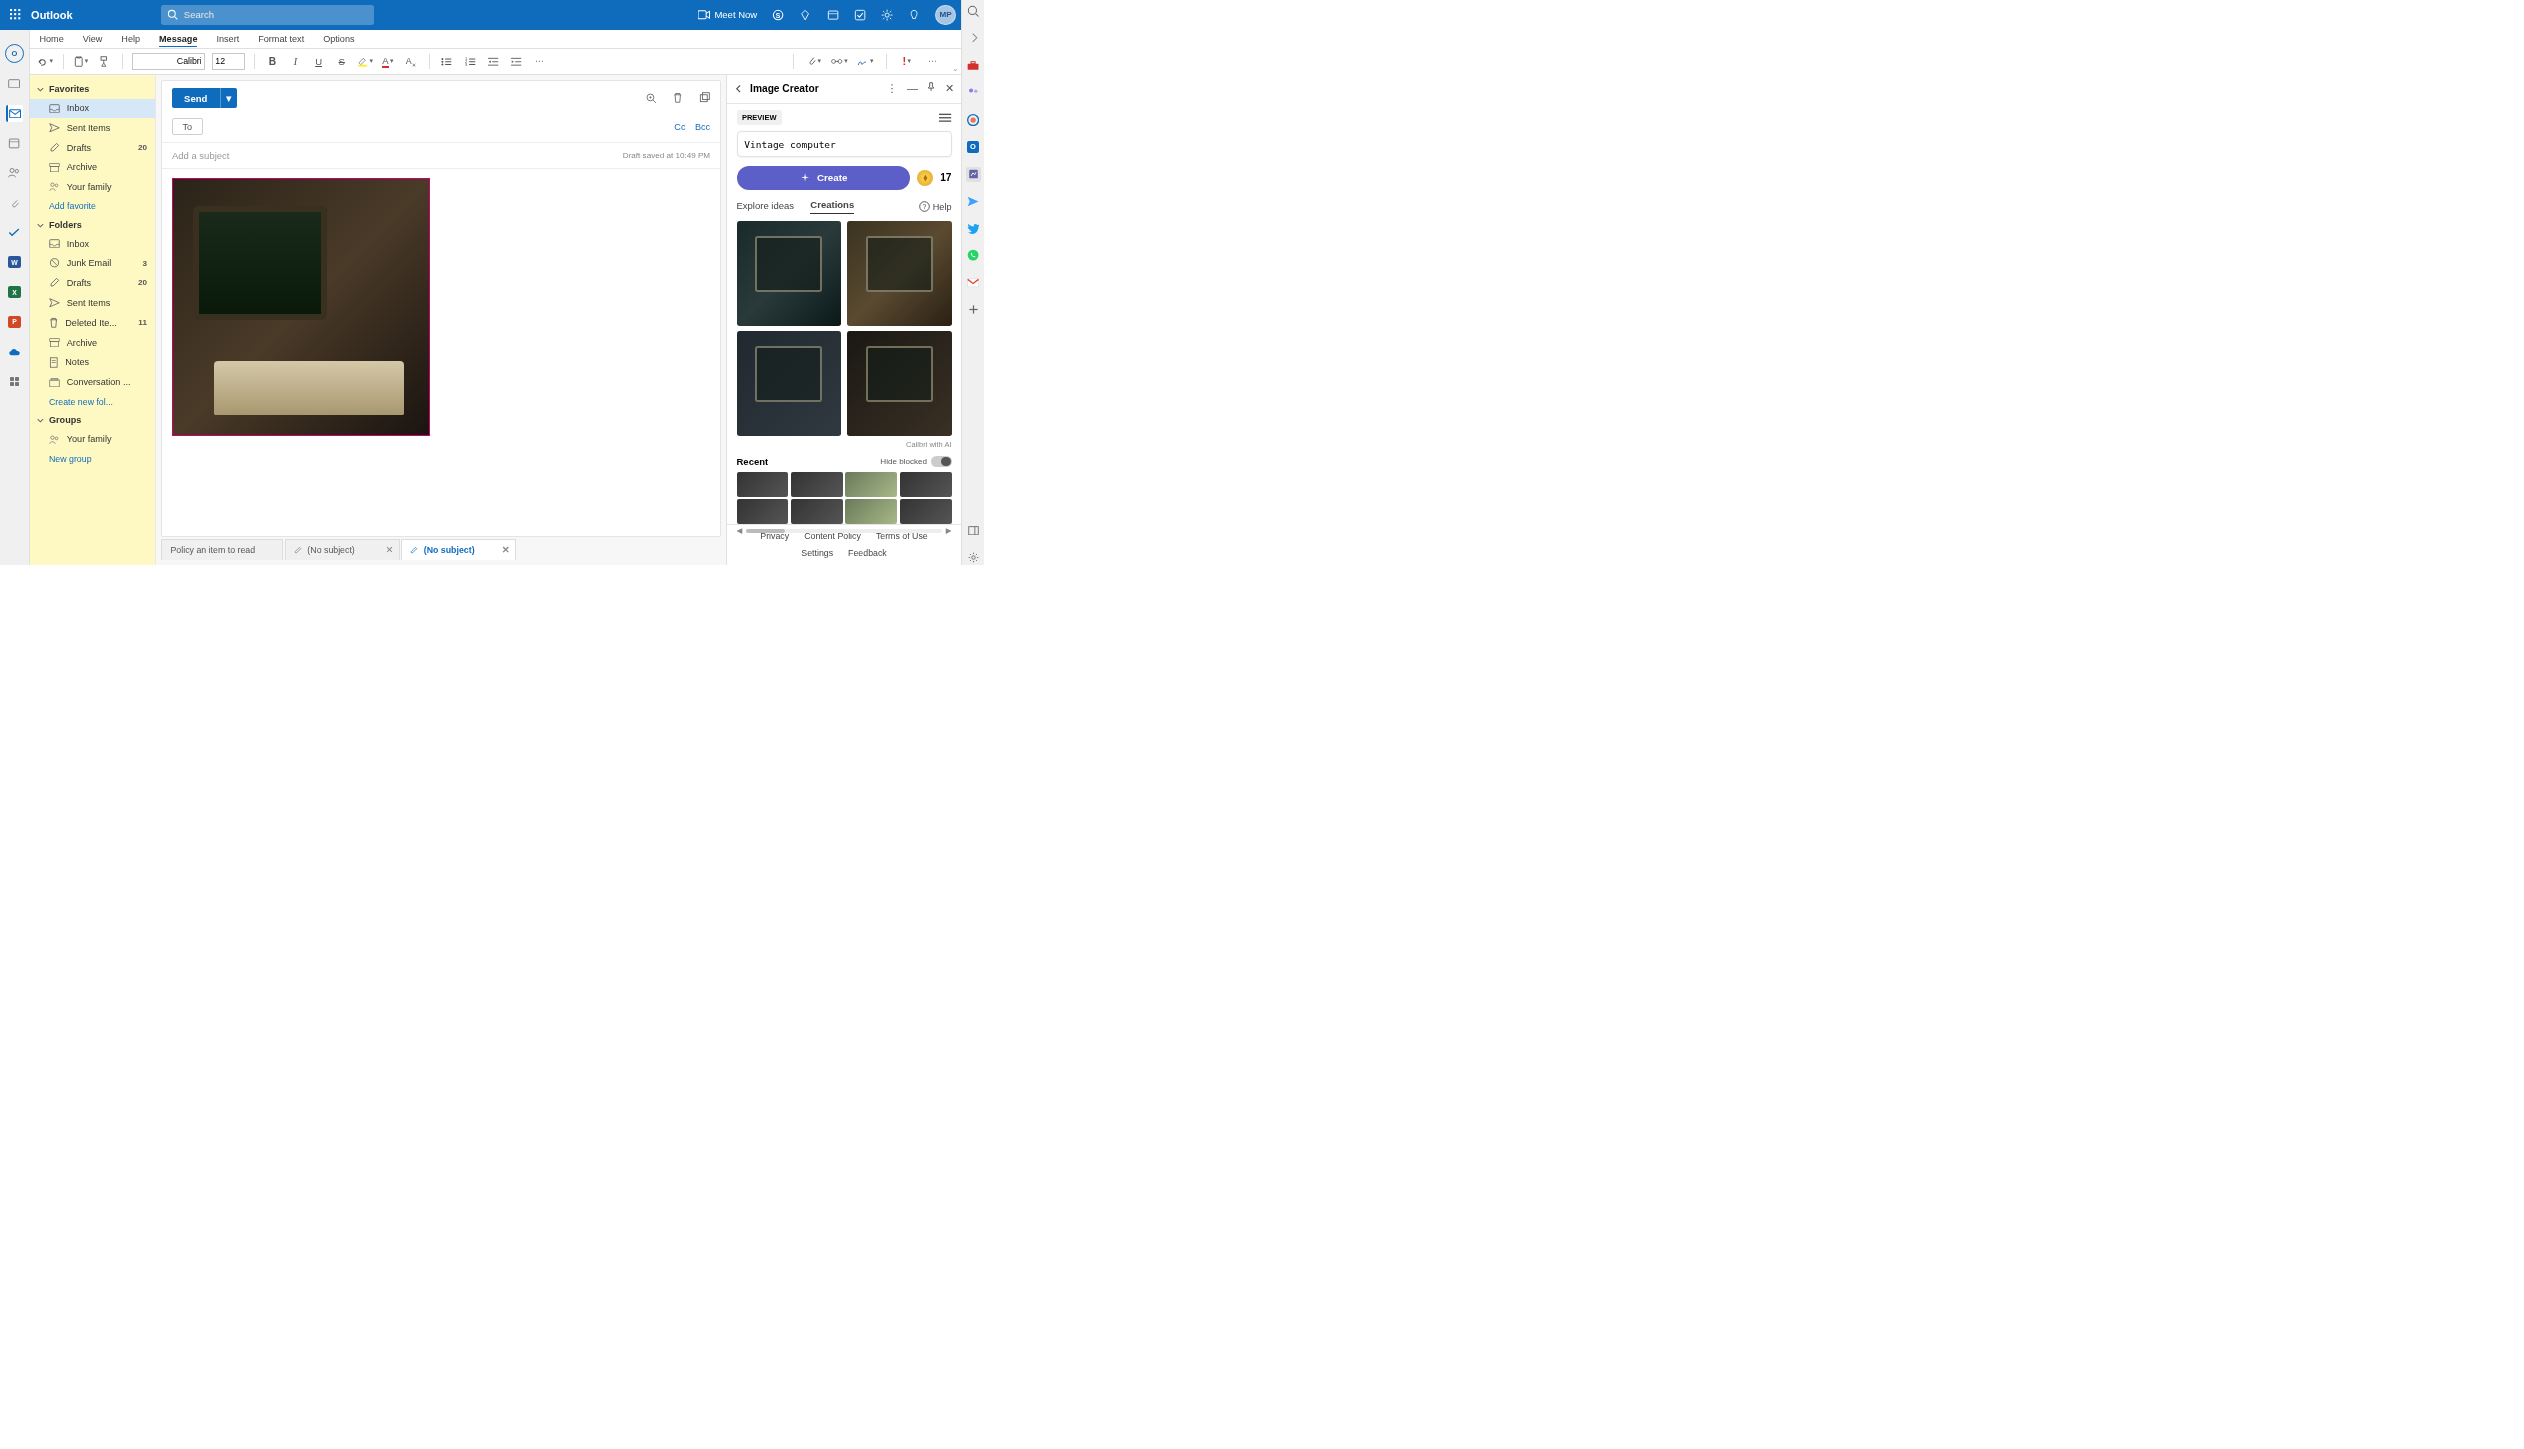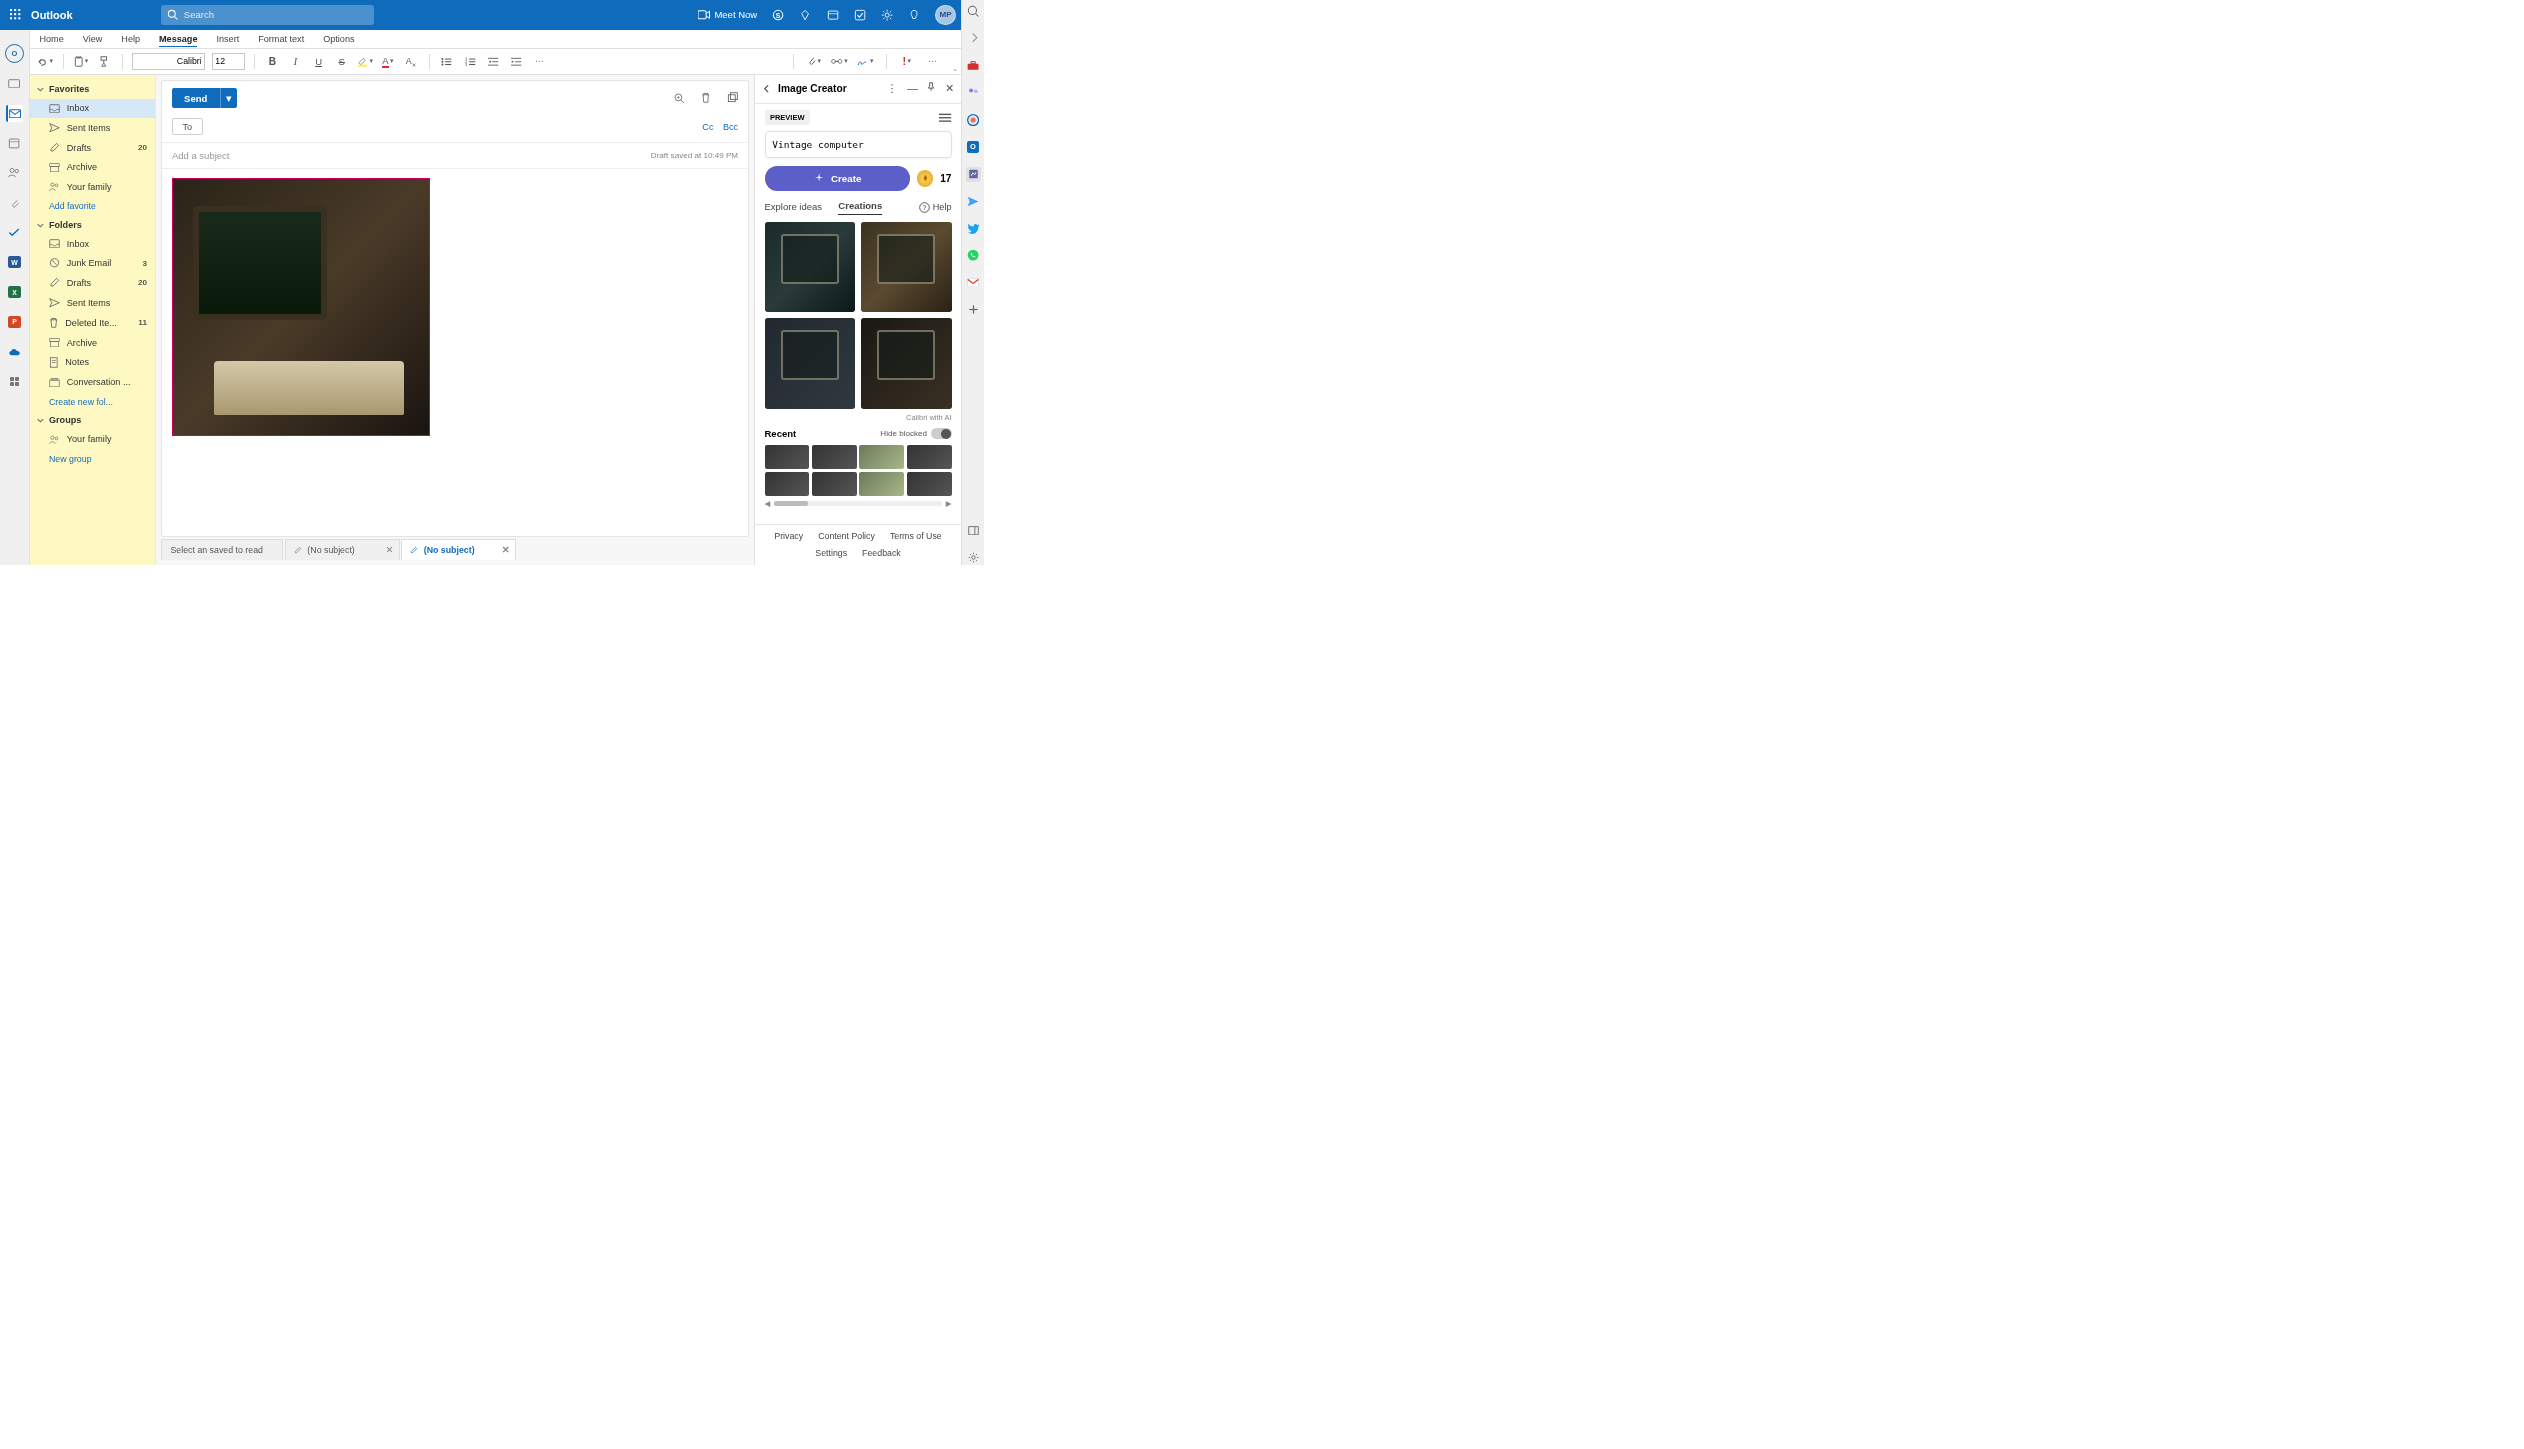--- a/index.html
+++ b/index.html
@@ -83,21 +83,21 @@
 .inserted-img::before{content:""; position:absolute; left:20.3px; top:27px; width:122px; height:102px; background:linear-gradient(#1a2a1a,#0a1a0a); border:6.8px solid #3a3020; border-radius:5.4px;}
 .inserted-img::after{content:""; position:absolute; left:41px; bottom:20.3px; width:190px; height:54px; background:linear-gradient(#d4c8a8,#a89870); border-radius:4.1px 4.1px 1.4px 1.4px;}
 
 
 .bottom-tabs{height:20.3px; display:flex; gap:1.4px; align-items:stretch; margin-top:2.7px;}
 .bottom-tabs .btab{display:flex; align-items:center; padding:0 8.1px; background:#f0f0f0; border:0.7px solid #ddd; border-bottom:none; font-size:8.8px; color:#555; gap:5.4px; cursor:pointer; min-width:115px; position:relative;}
 .bottom-tabs .btab.active{background:#fff; color:#0F6CBD; font-weight:600;}
 .bottom-tabs .btab .close{position:absolute; right:5.4px; color:#888; font-size:9.5px;}
 
 
-.creator-panel { width: 207px; border-left: 0.7px solid #e0e0e0; display: flex; flex-direction: column; background:#fff;}
+.creator-panel { width: 235px; border-left: 0.7px solid #e0e0e0; display: flex; flex-direction: column; background:#fff;}
 .creator-hdr { height: 28.5px; border-bottom: 0.7px solid #e5e5e5; display:flex; align-items:center; padding:0 6.8px; gap:6.8px;}
 .creator-hdr .back{cursor:pointer; color:#555;}
 .creator-hdr .title{font-size:10.2px; font-weight:600;}
 .creator-hdr .right{margin-left:auto; display:flex; gap:9.5px; color:#555;}
 .preview-tag{background:#f0f0f0; font-size:7.5px; font-weight:600; padding:2.7px 5.4px; border-radius:2px; margin:6.8px 6.8px 0 9.5px; display:inline-block;}
 .creator-body{padding:6.8px 9.5px; flex:1; display:flex; flex-direction:column; min-height:0;}
 .prompt-box{border:0.7px solid #e0e0e0; border-radius:4.1px; padding:6.8px; font-family:"Consolas",monospace; font-size:9.5px; min-height:26px; box-shadow:0 0.7px 2px rgba(0,0,0,.05);}
 .create-row{display:flex; align-items:center; gap:6.8px; margin-top:8.1px;}
 .create-btn{flex:1; background:#5B5FC7; color:#fff; border:none; height:24.4px; border-radius:12.2px; font-size:9.8px; font-weight:600; display:flex; align-items:center; justify-content:center; gap:5.4px; cursor:pointer;}
 .coin{width:16.3px;height:16.3px;border-radius:50%;background:radial-gradient(#ffd860,#e0a020);display:flex;align-items:center;justify-content:center;font-size:8.1px;}
@@ -568,21 +568,21 @@
               <input placeholder="Add a subject" style="">
               <span class="saved">Draft saved at 10:49 PM</span>
             </div>
             <div class="body-area">
               <div class="inserted-img"></div>
             </div>
           </div>
 
           <div class="bottom-tabs">
             <div class="btab" style="min-width:122px;">
-                <span>Select an saved to read</span>
+                <span>Policy an item to read</span>
               </div>
             <div class="btab">
                 <svg width="8.1" height="8.1" viewBox="0 0 12 12">
                   <path d="M2 10 L2 8 L8 2 L10 4 L4 10 Z" fill="none" stroke="#777"></path>
                 </svg>
                 <span>(No subject)</span>
                 <span class="close">✕</span>
               </div>
             <div class="btab active">
                 <svg width="8.1" height="8.1" viewBox="0 0 12 12">

